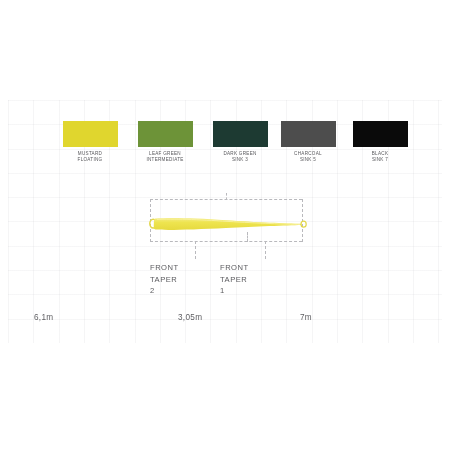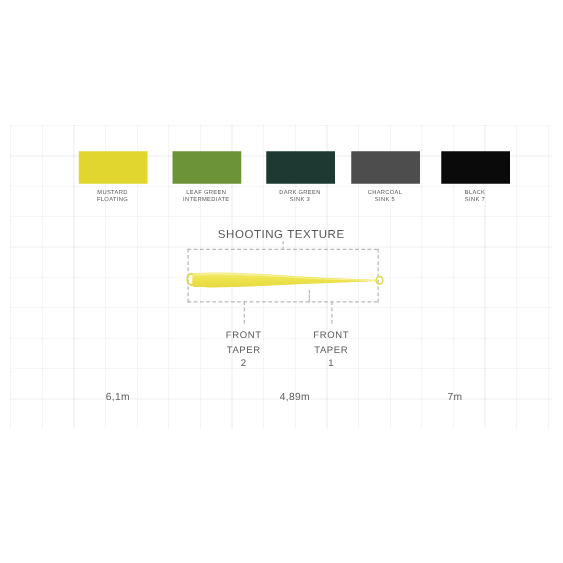--- a/index.html
+++ b/index.html
@@ -98,33 +98,32 @@
     top: 205px;
     width: 160px;
     height: 34px;
   }
 
   
   .taper-caption {
     position: absolute;
     top: 262px;
     width: 90px;
-    text-align: center;
     font-size: 7.6px;
     line-height: 11.5px;
     letter-spacing: 0.5px;
     color: #5a5a5e;
   }
 
   
   .distance-tick {
     position: absolute;
     top: 313px;
     width: 70px;
-    text-align: right;
+    text-align: left;
     font-size: 8.2px;
     letter-spacing: 0.3px;
     color: #5e5e62;
   }
 </style>
 </head>
 <body>
 
 <div id="canvas">
 
@@ -167,21 +166,20 @@
     <div class="swatch-cell" style="left:343px;">
       <span class="swatch-chip" style="background:#0a0a0a;"></span>
       <div class="swatch-label">
         <div>BLACK</div>
         <div>SINK 7</div>
       </div>
     </div>
 
   </div>
 
-  <div id="shooting-texture-label">SHOOTING TEXTURE</div>
 
   <div class="dash-h" style="left:150px; top:199px; width:152px;"></div>
 
   <div class="dash-v" style="left:226px; top:193px; height:7px;"></div>
 
   <div class="dash-v" style="left:150px; top:199px; height:43px;"></div>
 
   <div class="dash-v" style="left:302px; top:199px; height:43px;"></div>
 
   <div class="dash-h" style="left:150px; top:241px; width:152px;"></div>
@@ -221,16 +219,16 @@
     <div>TAPER</div>
     <div>2</div>
   </div>
   <div class="taper-caption" style="left:220px;">
     <div>FRONT</div>
     <div>TAPER</div>
     <div>1</div>
   </div>
 
   <div class="distance-tick" style="left:34px;">6,1m</div>
-  <div class="distance-tick" style="left:178px;">4,89m</div>
+  <div class="distance-tick" style="left:178px;">3,05m</div>
   <div class="distance-tick" style="left:300px;">7m</div>
 
 </div>
 
 </body></html>

